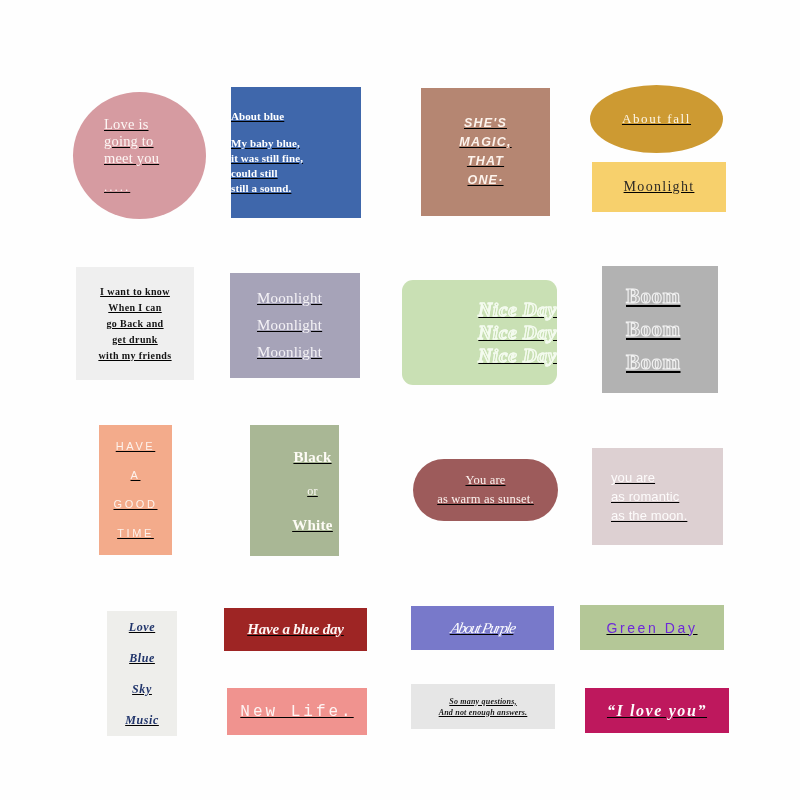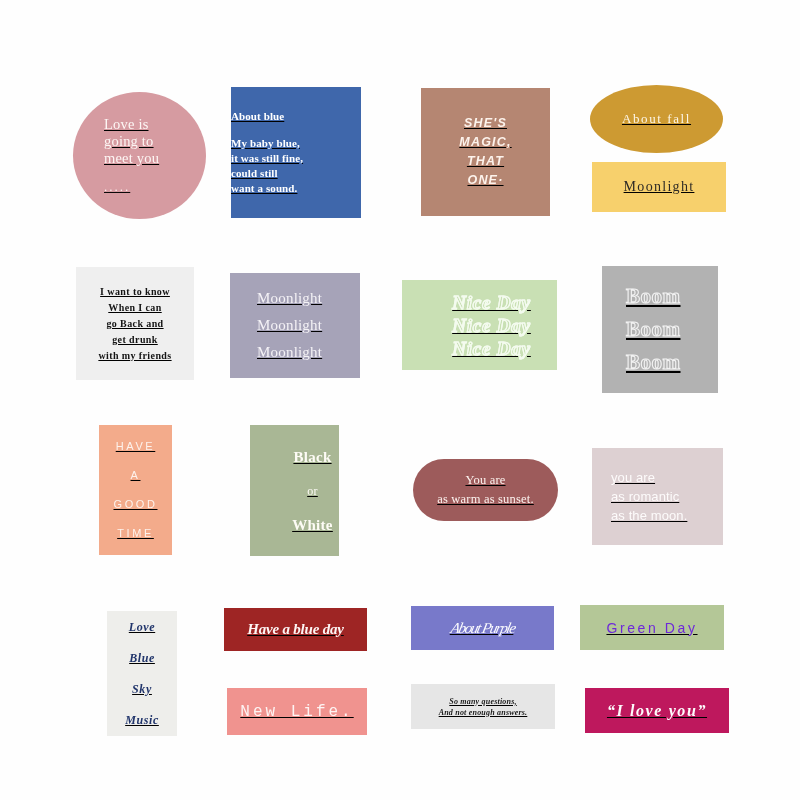--- a/index.html
+++ b/index.html
@@ -78,22 +78,22 @@
   #st-moonlight-purple{
     left:230px;top:273px;width:130px;height:105px;
     background:#a6a3b8;align-items:flex-start;padding-left:27px;
   }
   #st-moonlight-purple .line{
     color:#f4f2f6;font-family:"Liberation Serif",serif;
     font-size:15px;line-height:27px;letter-spacing:.2px;
   }
 
   #st-nice-day{
-    left:402px;top:280px;width:155px;height:90px;
-    background:#c9e0b4;align-items:center;padding-left:24px;
+    left:402px;top:280px;width:155px;height:105px;
+    background:#c9e0b4;align-items:flex-end;padding-left:24px;border-radius:11px;
   }
   #st-nice-day .line{
     font-family:"Liberation Serif",serif;font-weight:bold;font-style:italic;
     font-size:19px;line-height:23px;letter-spacing:.8px;
     color:transparent;
     -webkit-text-stroke:1.1px #f4fbef;
     text-shadow:0 0 0 rgba(0,0,0,0);
   }
 
   #st-boom{
@@ -225,21 +225,21 @@
     <span class="line">going to</span>
     <span class="line">meet you</span>
     <span class="line dots">.....</span>
   </div>
 
   <div class="sticker" id="st-about-blue">
     <span class="line hdr">About blue</span>
     <span class="line">My baby blue,</span>
     <span class="line">it was still fine,</span>
     <span class="line">could still</span>
-    <span class="line">want a sound.</span>
+    <span class="line">still a sound.</span>
   </div>
 
   <div class="sticker" id="st-shes-magic">
     <span class="line">SHE'S</span>
     <span class="line">MAGIC,</span>
     <span class="line">THAT</span>
     <span class="line">ONE·</span>
   </div>
 
   <div class="sticker" id="st-about-fall">

